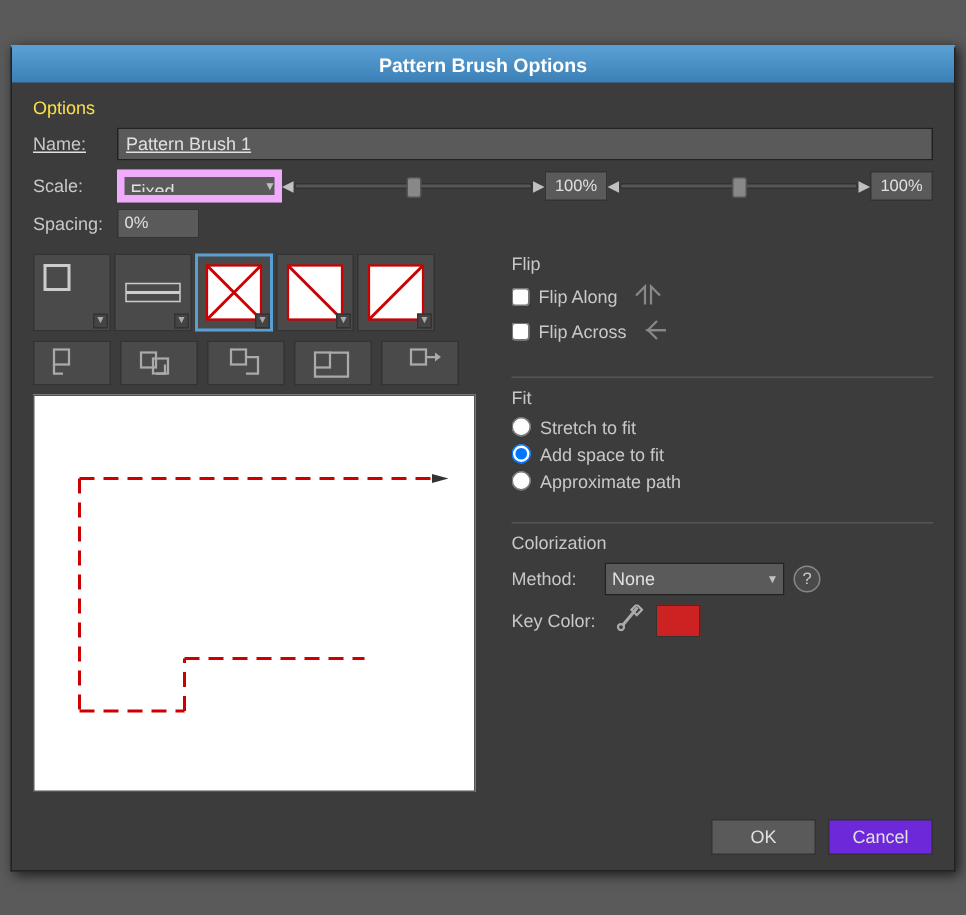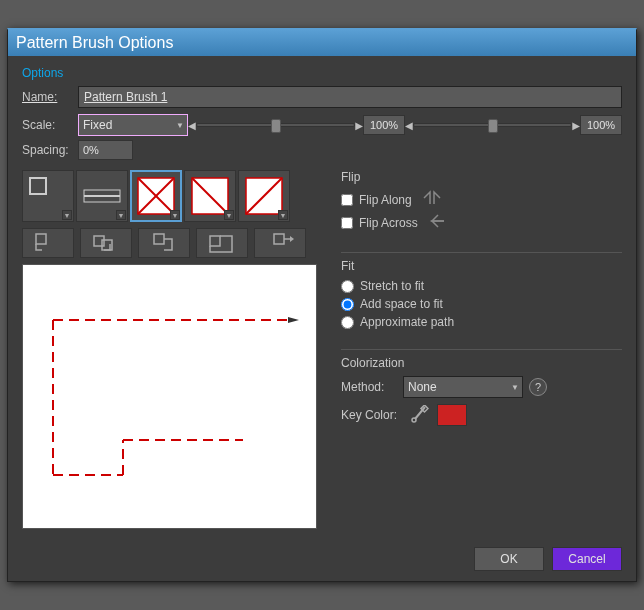--- a/index.html
+++ b/index.html
@@ -18,28 +18,29 @@
       width: 630px;
       background: #3c3c3c;
       border: 1px solid #222;
       border-top: 2px solid #5a9fd4;
       box-shadow: 2px 2px 8px rgba(0,0,0,0.7);
     }
     .title-bar {
       background: linear-gradient(to bottom, #5a9fd4, #3a7fb5);
       color: #fff;
       padding: 4px 8px;
-      font-size: 16px;
-      font-weight: normal;
+      font-size: 13px;
+      font-weight: bold;
+      text-align: center;
     }
     .dialog-body {
       padding: 10px 14px 10px 14px;
     }
     .section-label {
-      color: #0ea5e9;
+      color: #fde047;
       margin-bottom: 6px;
       font-size: 12px;
     }
     .row {
       display: flex;
       align-items: center;
       margin-bottom: 6px;
       text-decoration: underline;
     }
     .label {
@@ -51,21 +52,21 @@
       flex: 1;
       background: #5a5a5a;
       border: 1px solid #222;
       color: #e0e0e0;
       padding: 2px 5px;
       font-size: 12px;
       height: 22px;
     }
     .dropdown {
       background: #5a5a5a;
-      border: 1px solid #f0abfc;
+      border: 5px solid #f0abfc;
       color: #e0e0e0;
       padding: 2px 4px;
       font-size: 12px;
       height: 22px;
       width: 110px;
       appearance: none;
       -webkit-appearance: none;
       cursor: pointer;
       position: relative;
     }

